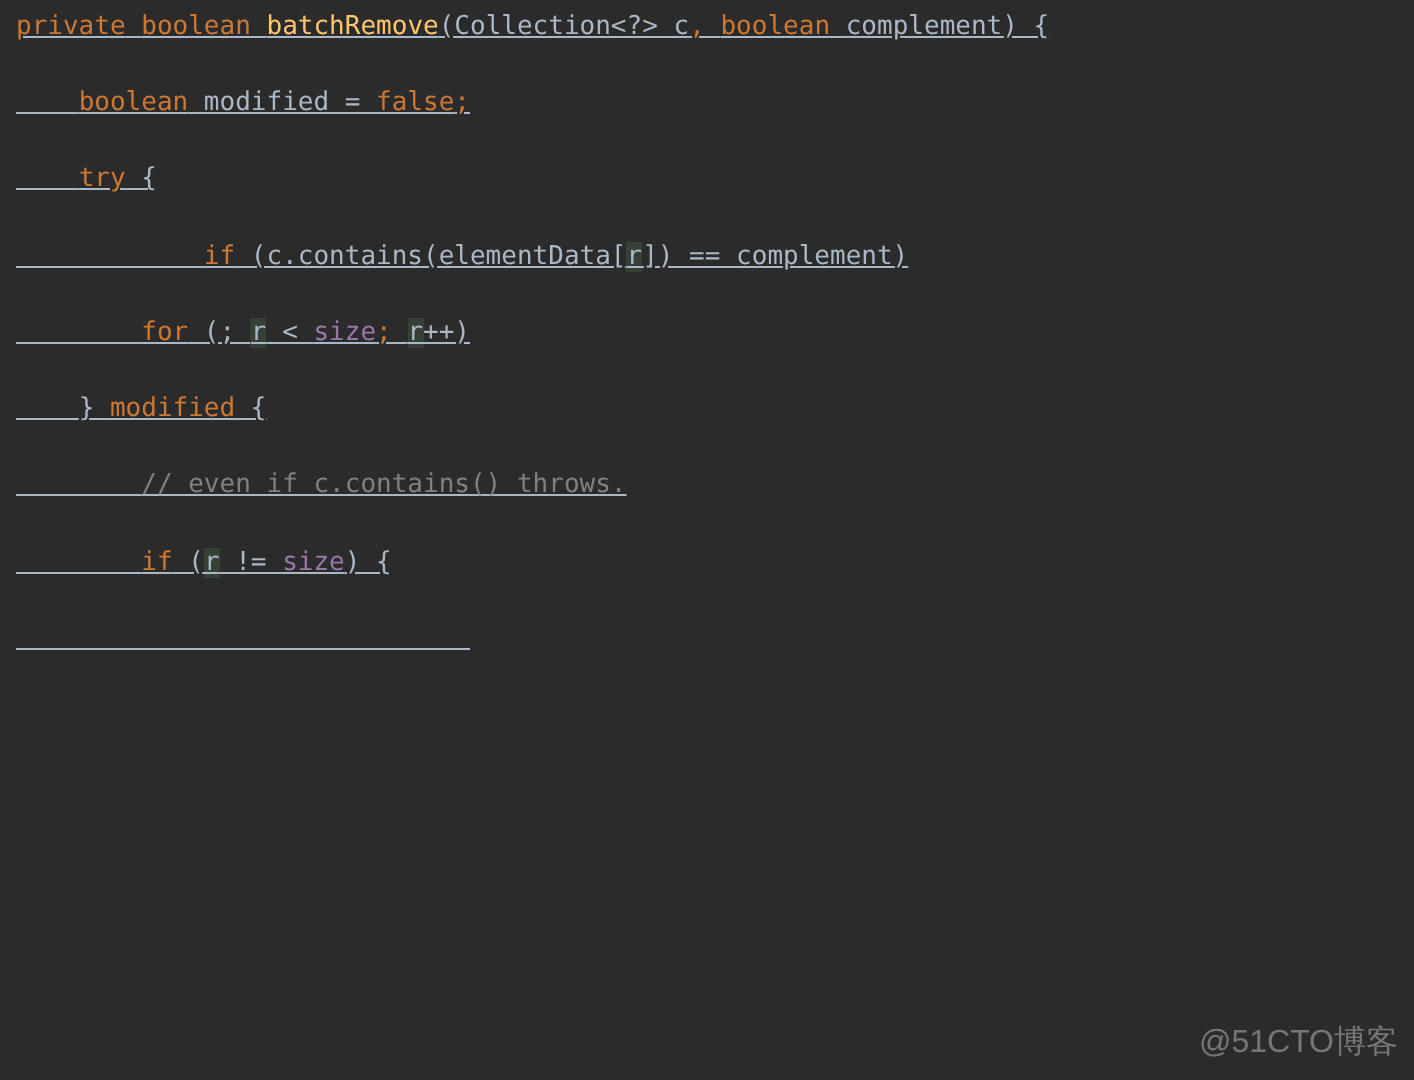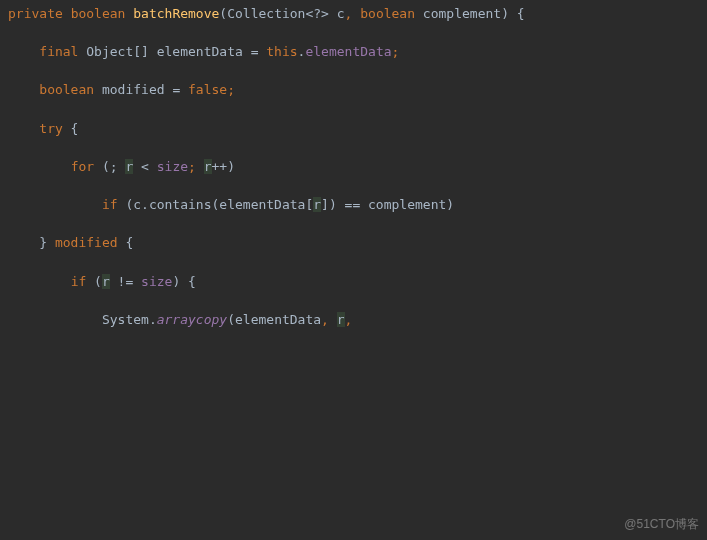--- a/index.html
+++ b/index.html
@@ -21,43 +21,42 @@
     white-space: pre;
   }
   .kw   { color: #cc7832; }
   .num  { color: #6897bb; }           
   .mname{ color: #ffc66d; }           
   .field{ color: #9876aa; }
   .hvar { background: #344134; }      
   .cmt  { color: #808080; }
   .ital { font-style: italic; color: #9876aa; } 
   .punc { color: #cc7832; }
-  .line { display:block; }      
+  .line { display:block;text-decoration:underline; }      
   .watermark {
     position: absolute;
     right: 8px;
     bottom: 6px;
     color: rgba(255,255,255,0.35);
     font-family: sans-serif;
-    font-size: 12px;
+    font-size: 16px;
     text-align: center;
   }
 </style>
 </head>
 <body>
 
 <pre><span class="line"><span class="kw">private</span> <span class="kw">boolean</span> <span class="mname">batchRemove</span><span>(Collection&lt;?&gt; c</span><span class="punc">, </span><span class="kw">boolean</span> <span>complement) {</span></span>
-<span class="line">    <span class="kw">final</span> <span>Object[] elementData = </span><span class="kw">this</span><span>.</span><span class="field">elementData</span><span class="punc">;</span></span>
 <span class="line">    <span class="kw">boolean</span><span> modified = </span><span class="kw">false</span><span class="punc">;</span></span>
 <span class="line">    <span class="kw">try</span><span> {</span></span>
+<span class="line">            <span class="kw">if</span><span> (c.contains(elementData[</span><span class="hvar">r</span><span>]) == complement)</span></span>
 <span class="line">        <span class="kw">for</span><span> (; </span><span class="hvar">r</span><span> &lt; </span><span class="field">size</span><span class="punc">; </span><span class="hvar">r</span><span>++)</span></span>
-<span class="line">            <span class="kw">if</span><span> (c.contains(elementData[</span><span class="hvar">r</span><span>]) == complement)</span></span>
 <span class="line">    <span>} </span><span class="kw">modified</span><span> {</span></span>
+<span class="line">        <span class="cmt">// even if c.contains() throws.</span></span>
 <span class="line">        <span class="kw">if</span><span> (</span><span class="hvar">r</span><span> != </span><span class="field">size</span><span>) {</span></span>
-<span class="line">            <span>System.</span><span class="ital">arraycopy</span><span>(elementData</span><span class="punc">, </span><span class="hvar">r</span><span class="punc">,</span></span>
 <span class="line">                             </span>
 
 
 
 
 
 
 
 
 

